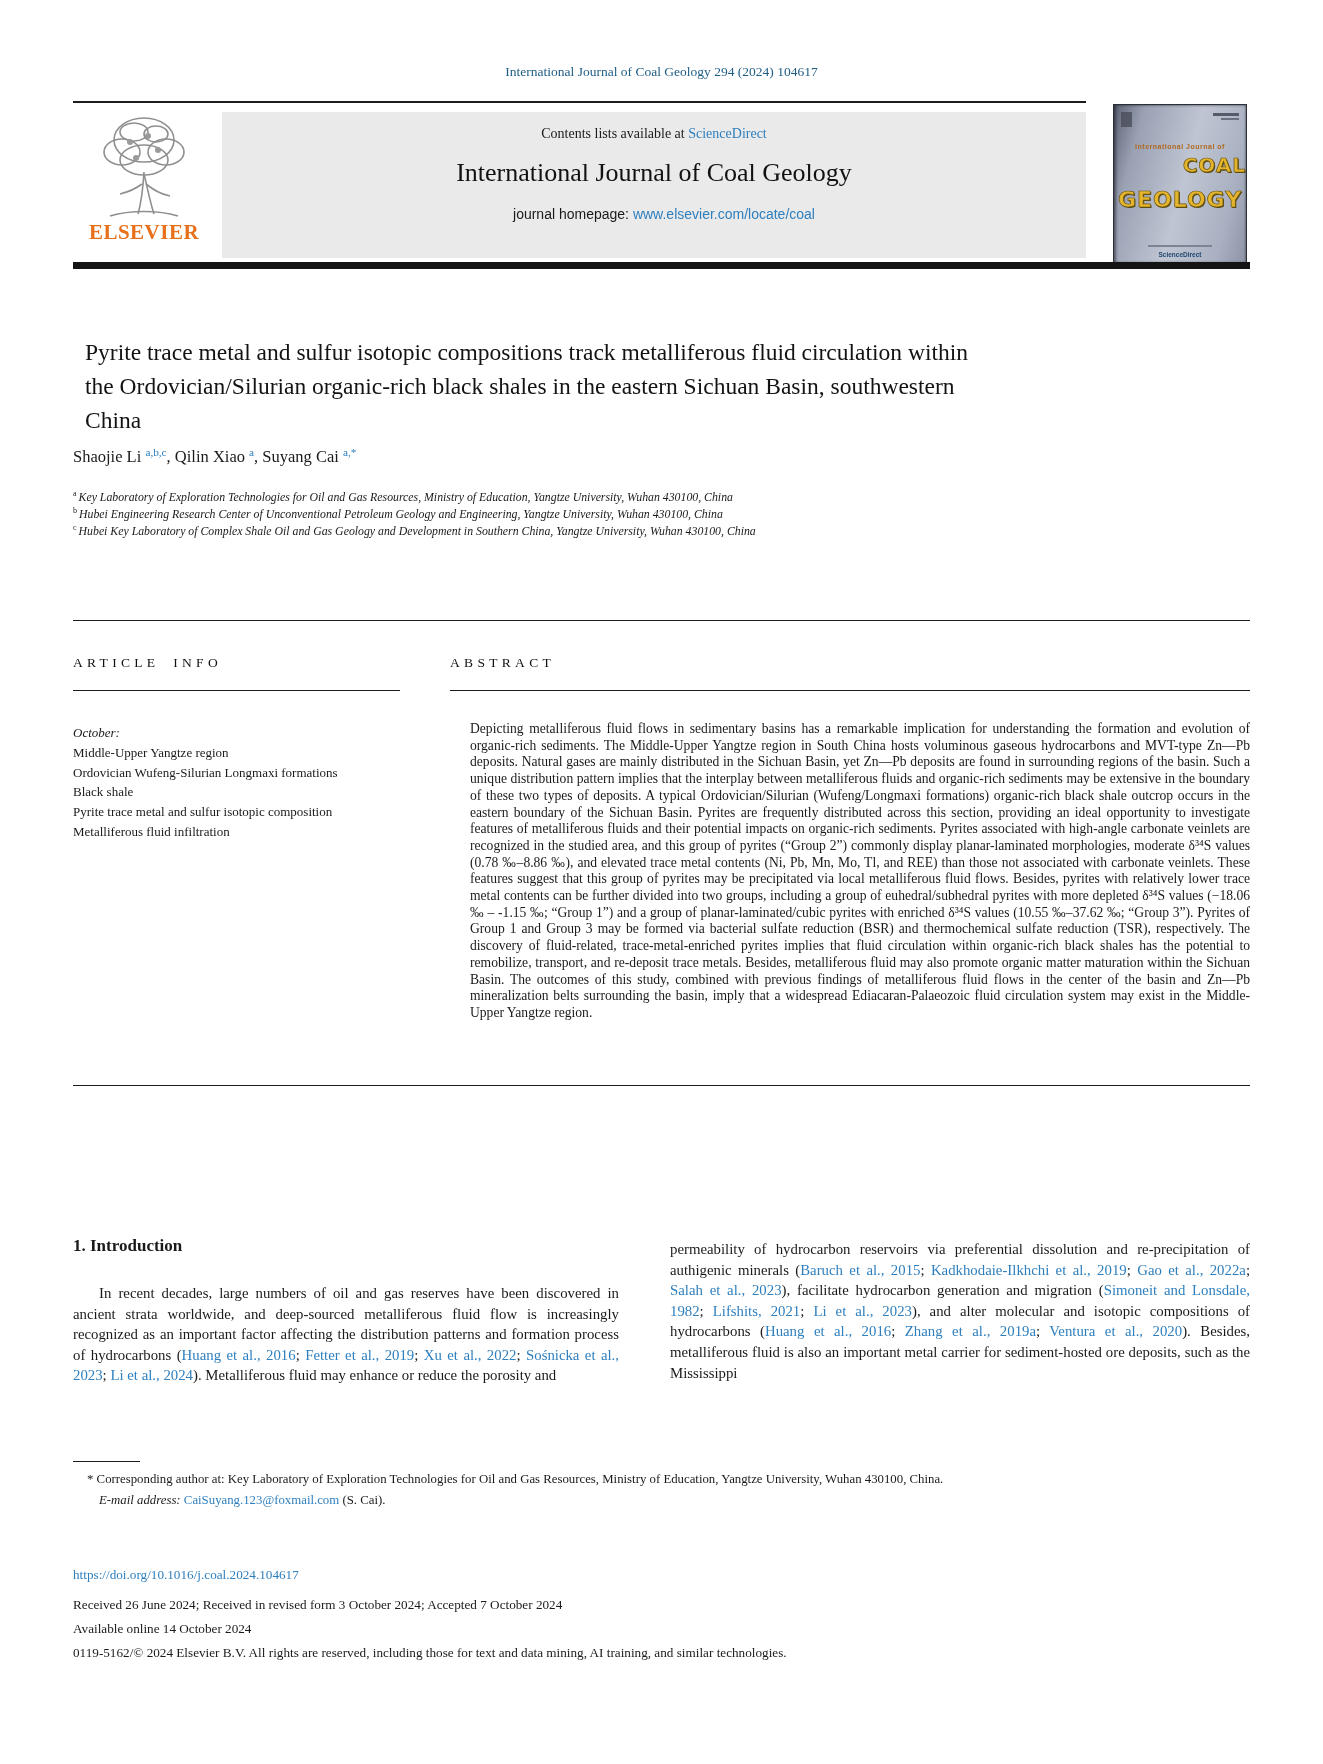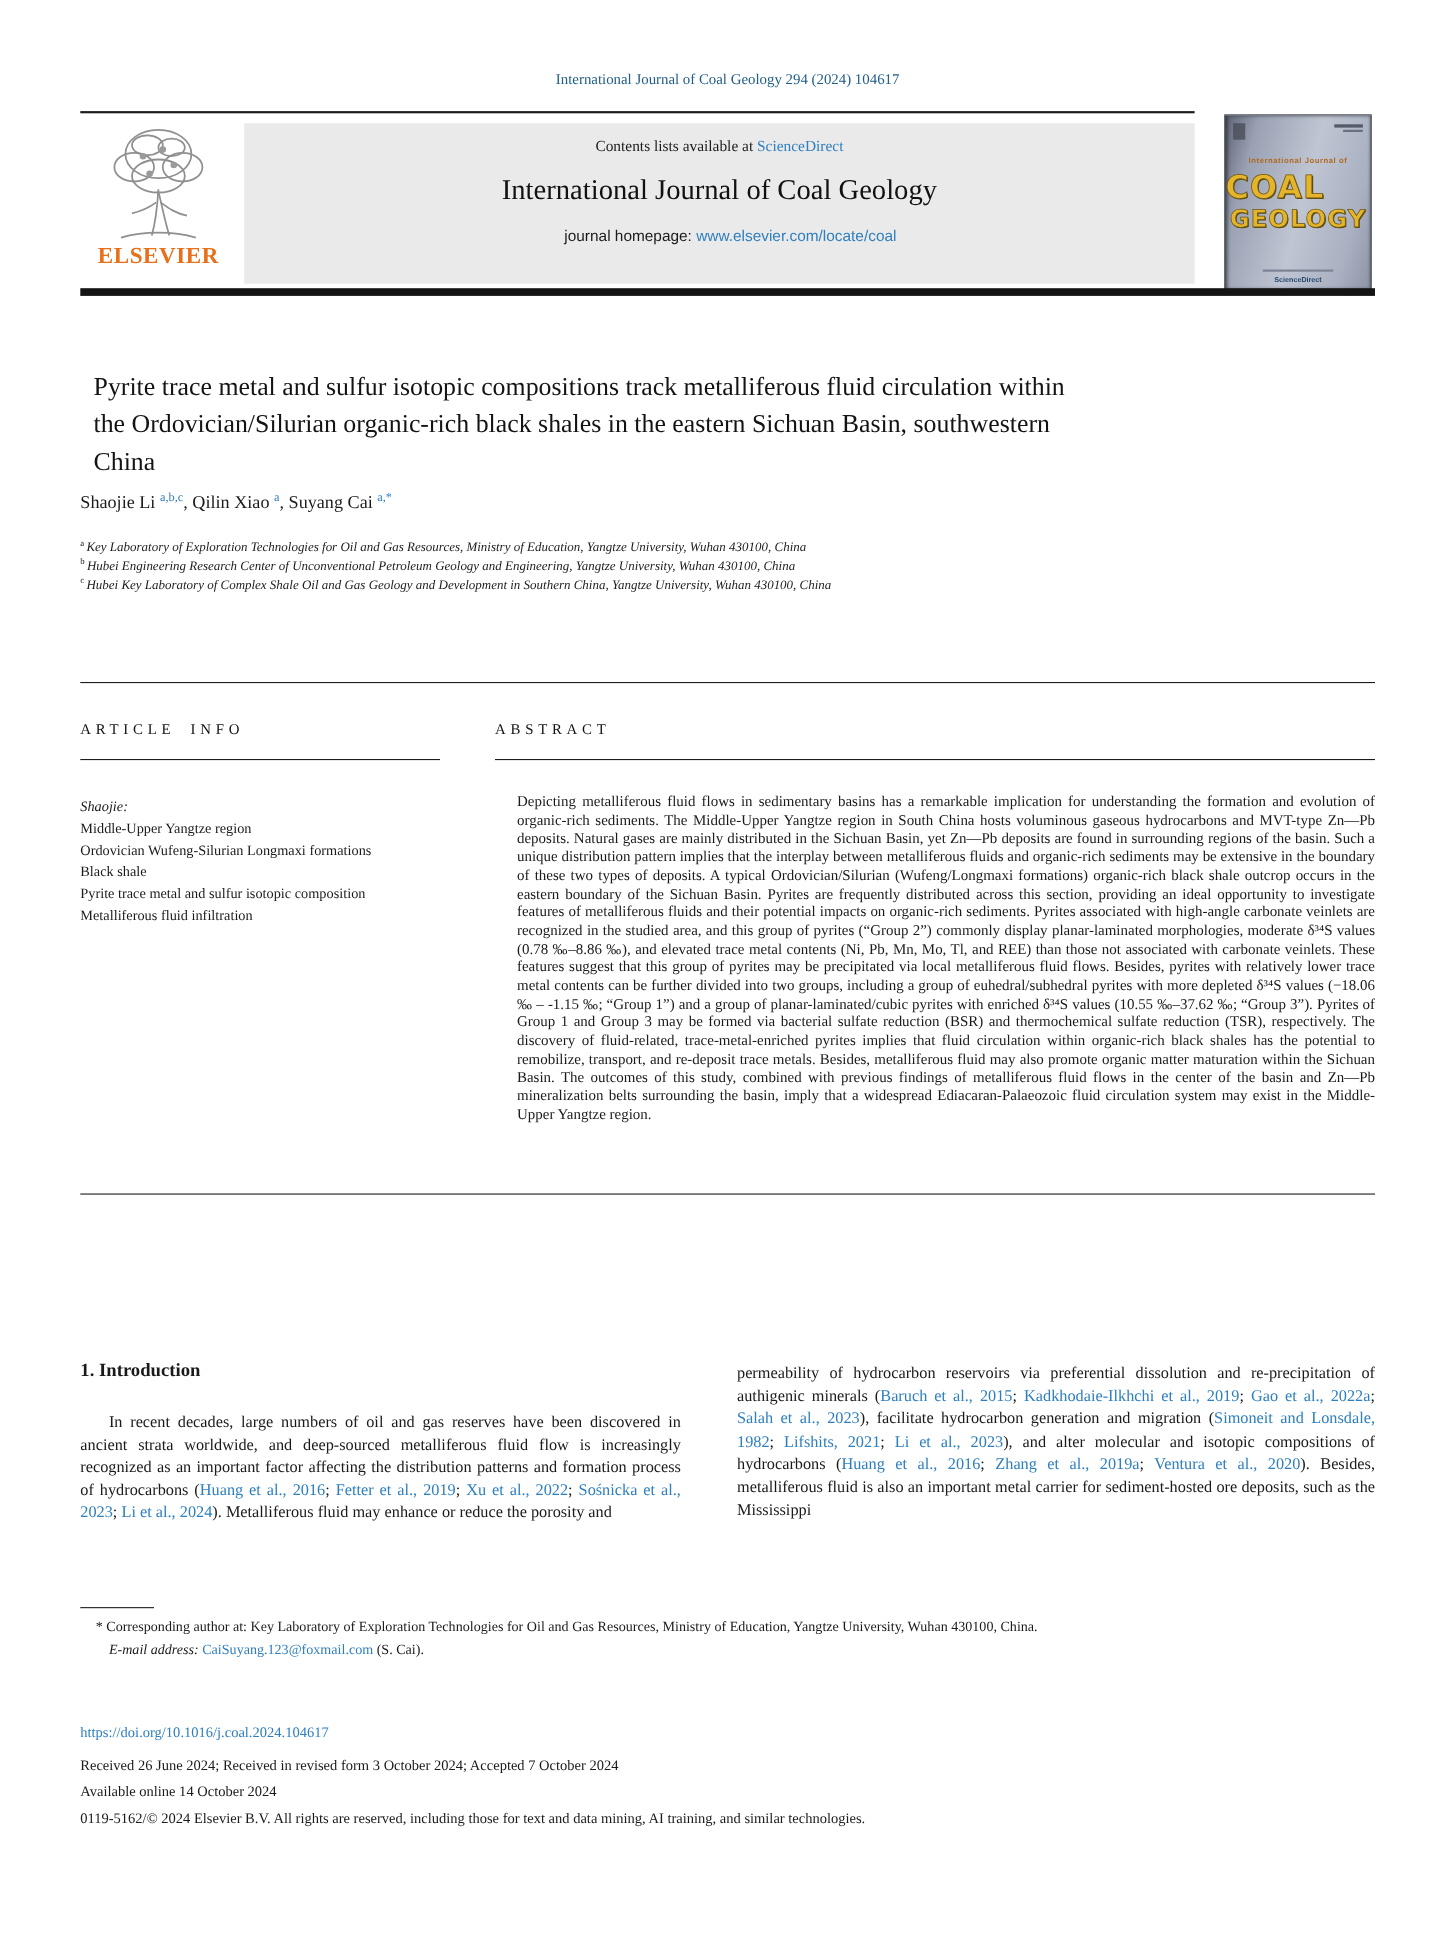--- a/index.html
+++ b/index.html
@@ -32,21 +32,21 @@
   .homepage-line{margin-top:18px;font-size:14px;font-family:"Liberation Sans",sans-serif;padding-left:20px;}
 
   
   .cover{position:absolute;left:1113px;top:104px;width:132px;height:158px;border:1px solid #2a2f3a;
     background:linear-gradient(105deg,#5d6375 0%,#9aa1b3 18%,#bfc5d2 52%,#a9b0c1 82%,#8e94a6 100%);
     box-shadow:inset 2px 0 3px rgba(20,22,30,.55), inset -1px 0 2px rgba(20,22,30,.35);overflow:hidden;}
   .cover-logo{position:absolute;top:7px;left:7px;width:11px;height:15px;background:#4a4e5a;opacity:.8;}
   .cover-issn{position:absolute;top:8px;right:7px;width:26px;height:3px;background:#555b68;}
   .cover-issn2{position:absolute;top:13px;right:7px;width:18px;height:2px;background:#6a7080;}
   .cover-series{position:absolute;top:38px;width:100%;text-align:center;font-size:7px;font-weight:bold;color:#b06820;letter-spacing:.5px;font-family:"Liberation Sans",sans-serif;}
-  .cover-title1{position:absolute;top:48px;width:100%;text-align:left;font-size:29px;font-weight:bold;color:#e3b42c;-webkit-text-stroke:.7px #6b5512;text-shadow:1px 1px 1px #3c3push;letter-spacing:1px;font-family:"DejaVu Sans",sans-serif;text-shadow:1px 1px 0 #5a4a10;}
+  .cover-title1{position:absolute;top:48px;width:100%;text-align:right;font-size:20px;font-weight:bold;color:#e3b42c;-webkit-text-stroke:.7px #6b5512;text-shadow:1px 1px 1px #3c3push;letter-spacing:1px;font-family:"DejaVu Sans",sans-serif;text-shadow:1px 1px 0 #5a4a10;}
   .cover-title2{position:absolute;top:82px;width:100%;text-align:center;font-size:22px;font-weight:bold;color:#e3b42c;-webkit-text-stroke:.7px #6b5512;letter-spacing:1px;font-family:"DejaVu Sans",sans-serif;text-shadow:1px 1px 0 #5a4a10;}
   .cover-bottomline{position:absolute;bottom:16px;left:26%;width:48%;height:2px;background:#7d8494;}
   .cover-sd{position:absolute;bottom:5px;width:100%;text-align:center;font-size:6.5px;font-weight:bold;color:#23476e;font-family:"Liberation Sans",sans-serif;}
 
   
   .art-title{position:absolute;left:73px;top:323px;width:915px;font-size:23.5px;line-height:34px;color:#131313;}
   .authors{position:absolute;left:73px;top:447px;font-size:16.5px;}
   .authors sup{color:#2e7fbe;}
   .affiliations{position:absolute;left:73px;top:489px;width:1000px;font-size:11.8px;line-height:17px;}
   .affil-row{font-style:italic;}
@@ -133,21 +133,21 @@
     <div class="affil-row"><sup>a </sup><span>Key Laboratory of Exploration Technologies for Oil and Gas Resources, Ministry of Education, Yangtze University, Wuhan 430100, China</span></div>
     <div class="affil-row"><sup>b </sup><span>Hubei Engineering Research Center of Unconventional Petroleum Geology and Engineering, Yangtze University, Wuhan 430100, China</span></div>
     <div class="affil-row"><sup>c </sup><span>Hubei Key Laboratory of Complex Shale Oil and Gas Geology and Development in Southern China, Yangtze University, Wuhan 430100, China</span></div>
   </div>
 
   <div class="rule rule-mid"></div>
 
   <div class="info-col">
     <div class="sec-head">ARTICLE INFO</div>
     <div class="keywords">
-      <div class="kw-label">Shaojie:</div>
+      <div class="kw-label">October:</div>
       <div>Middle-Upper Yangtze region</div>
       <div>Ordovician Wufeng-Silurian Longmaxi formations</div>
       <div>Black shale</div>
       <div>Pyrite trace metal and sulfur isotopic composition</div>
       <div>Metalliferous fluid infiltration</div>
     </div>
   </div>
   <div class="rule rule-info"></div>
 
   <div class="abs-col">

